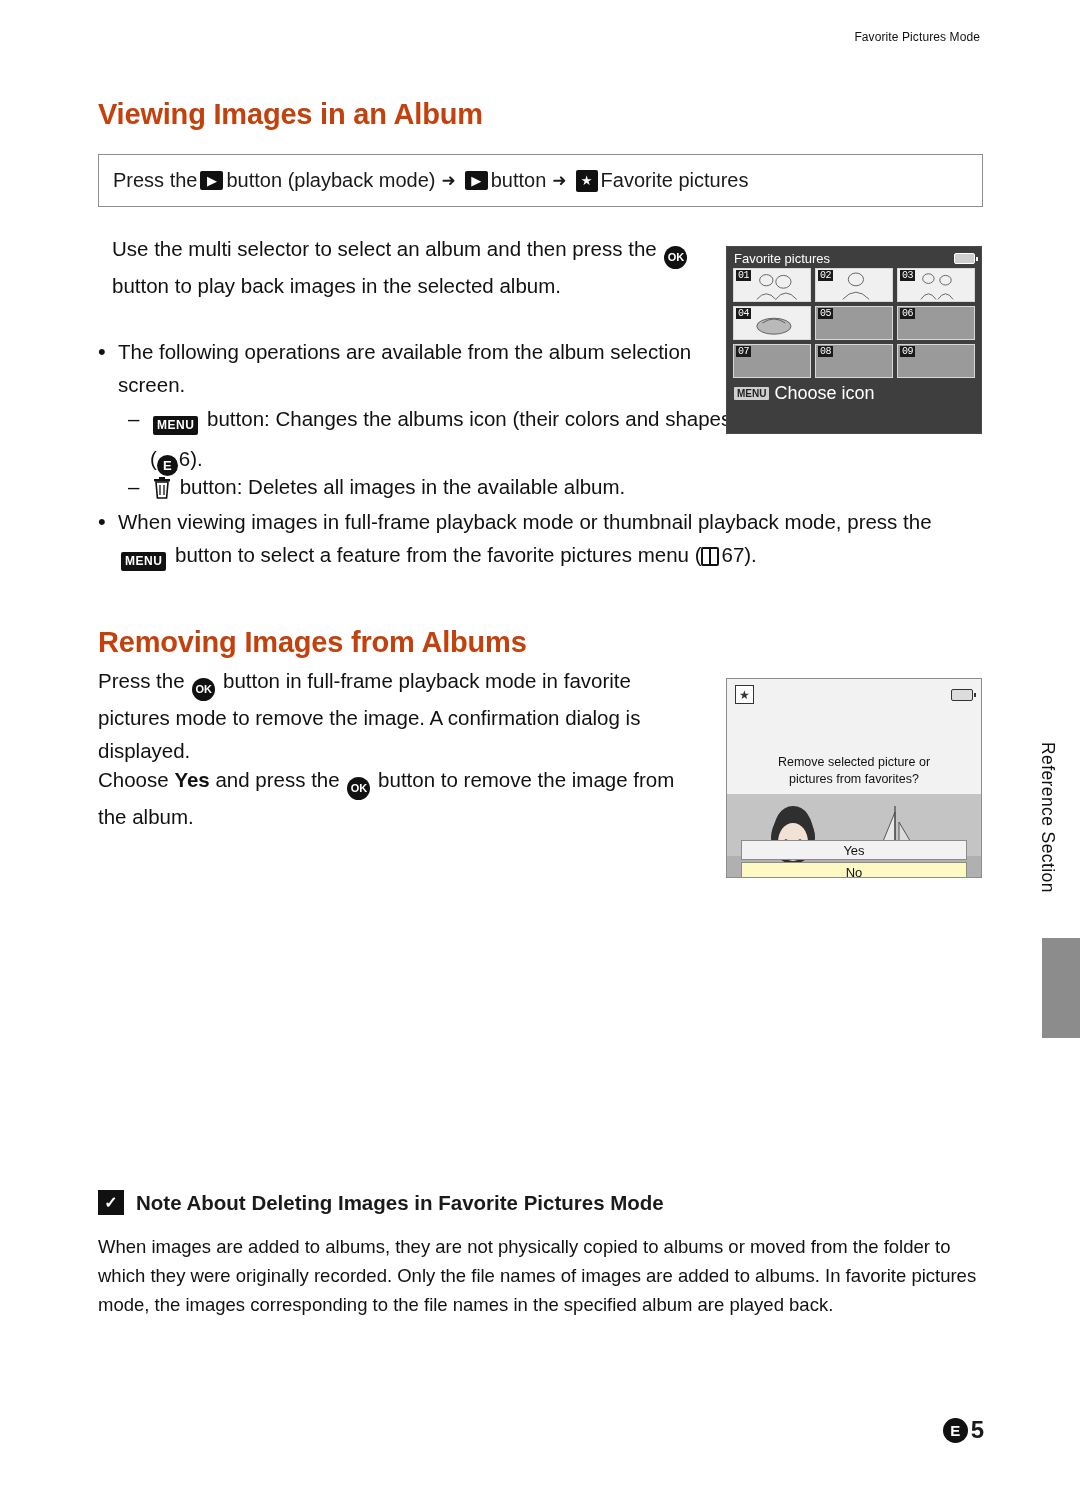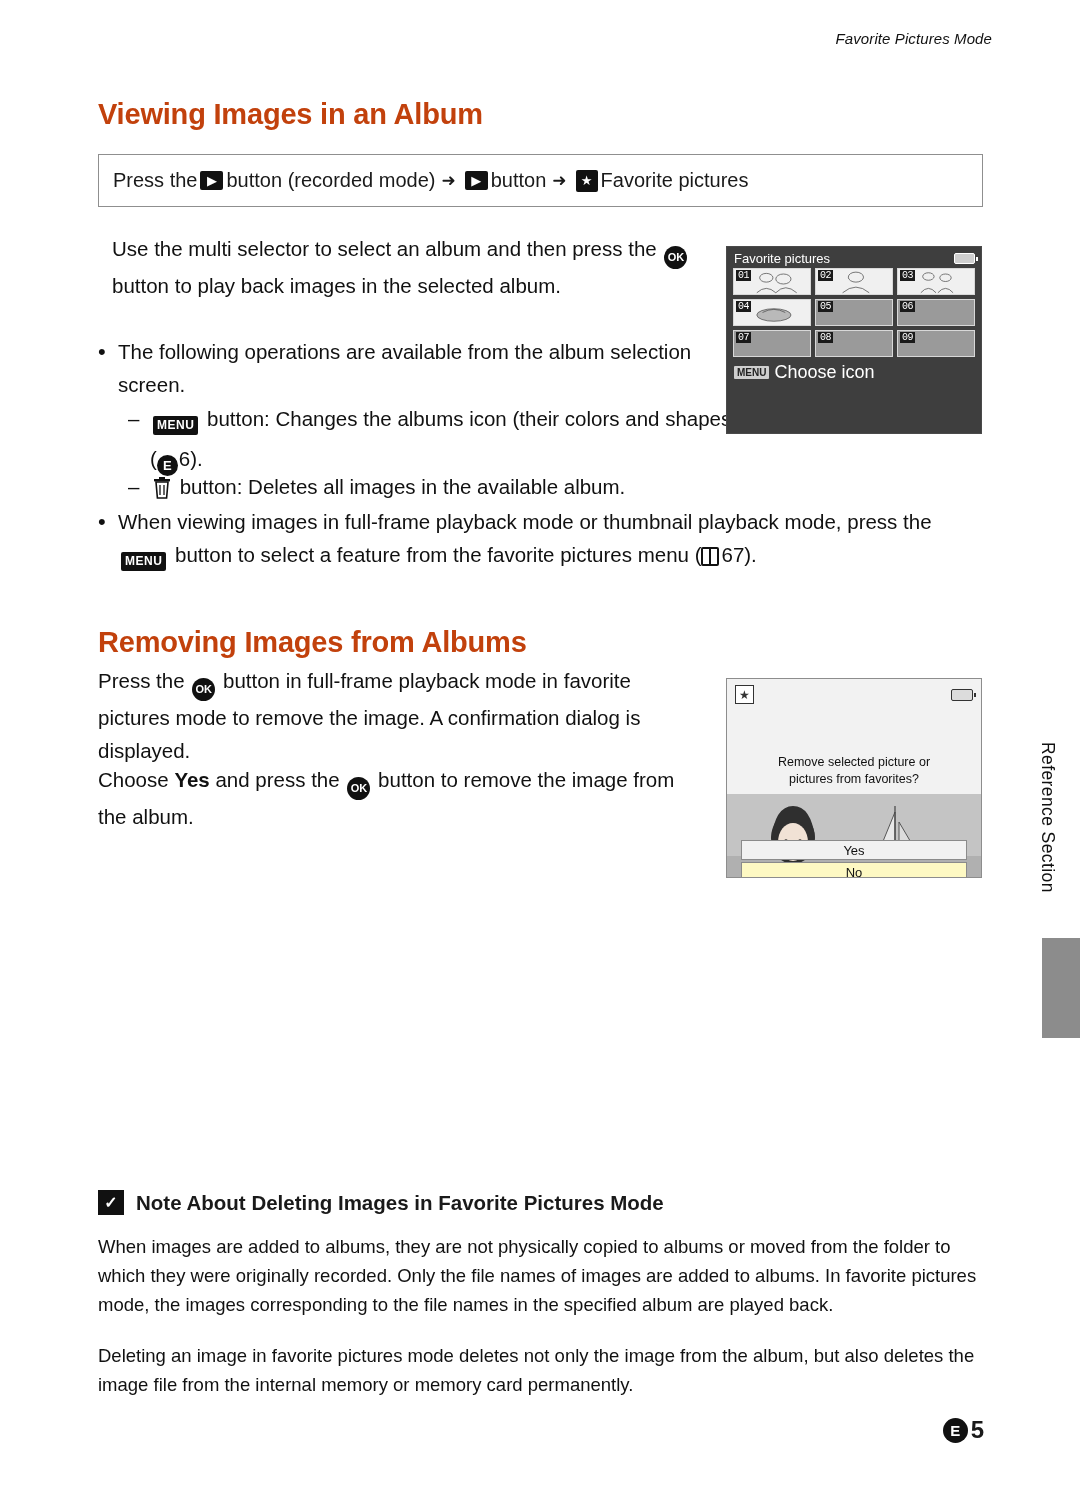--- a/index.html
+++ b/index.html
@@ -11,25 +11,24 @@
     font-family: "Liberation Sans", sans-serif;
     color: #1a1a1a;
     position: relative;
     overflow: hidden;
   }
 
   
   .page-header {
     position: absolute;
     top: 30px;
-    right: 88px;
-    font-size: 15px;
+    right: 100px;
+    font-size: 12px;
     color: #111;
     letter-spacing: 0.1px;
-    font-style: italic;
   }
 
   
   .h1 {
     position: absolute;
     font-size: 29px;
     font-weight: bold;
     color: #c2410c;
     letter-spacing: -0.2px;
   }
@@ -173,21 +172,21 @@
     width:2px; height:4px; background:#fff;
   }
   .grid {
     display: grid;
     grid-template-columns: repeat(3, 1fr);
     gap: 4px;
     padding: 0 6px;
   }
   .cell {
     position: relative;
-    height: 27px;
+    height: 34px;
     background: #9a9a9a;
     border: 1px solid #d8d8d8;
   }
   .cell .num {
     position: absolute; left: 2px; top: 1px;
     background: #1a1a1a; color: #fff;
     font-size: 10px; padding: 0 2px;
     font-family: "Liberation Mono", monospace;
     letter-spacing: -0.5px;
   }
@@ -315,21 +314,21 @@
 </head>
 <body>
 
 <div class="page-header">Favorite Pictures Mode</div>
 
 <div class="h1" id="title-viewing">Viewing Images in an Album</div>
 
 <div class="path-box">
   <span>Press the</span>
   <span class="ico ico-play">▶</span>
-  <span>button (recorded mode)</span>
+  <span>button (playback mode)</span>
   <span class="ico-arrow">➜</span>
   <span class="ico ico-play">▶</span>
   <span>button</span>
   <span class="ico-arrow">➜</span>
   <span class="ico ico-fav">★</span>
   <span>Favorite pictures</span>
 </div>
 
 <div class="body-text" style="left:112px; top:232px; width:620px;">
   <span>Use the multi selector to select an album and then press the</span>
@@ -496,19 +495,18 @@
 
 <div class="side-tab-text">Reference Section</div>
 <div class="side-tab-block"></div>
 
 <div class="note-head">
   <span class="note-mark">✓</span>
   <span>Note About Deleting Images in Favorite Pictures Mode</span>
 </div>
 <div class="note-body">
   <p>When images are added to albums, they are not physically copied to albums or moved from the folder to which they were originally recorded. Only the file names of images are added to albums. In favorite pictures mode, the images corresponding to the file names in the specified album are played back.</p>
-  <p>Deleting an image in favorite pictures mode deletes not only the image from the album, but also deletes the image file from the internal memory or memory card permanently.</p>
 </div>
 
 <div class="footer">
   <span class="ico-e">E</span>
   <span>5</span>
 </div>
 
 </body></html>

